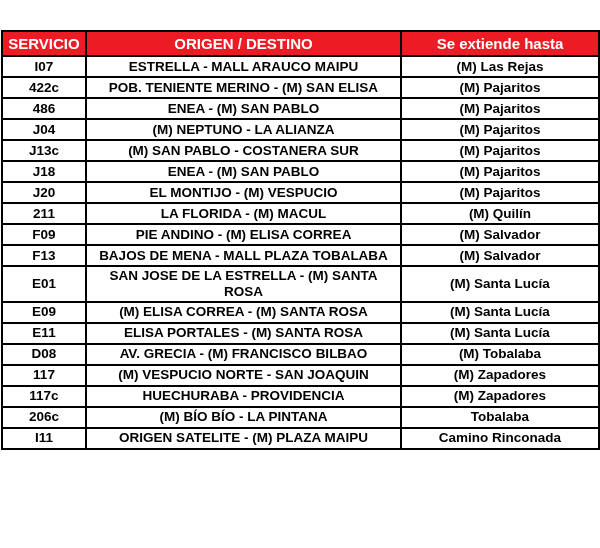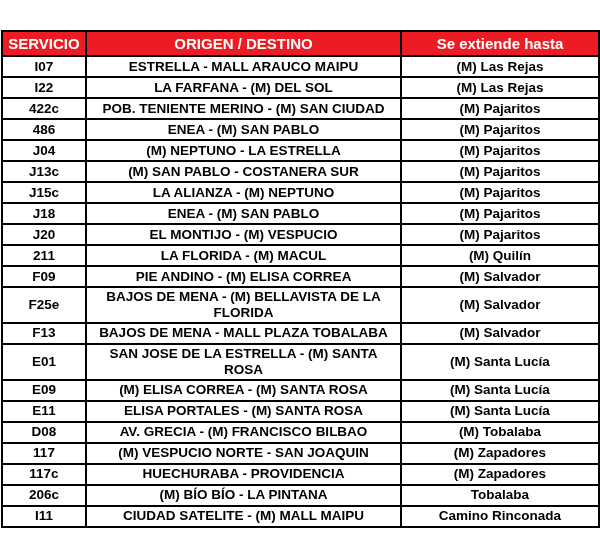--- a/index.html
+++ b/index.html
@@ -67,72 +67,57 @@
         <th>Se extiende hasta</th>
       </tr>
     </thead>
     <tbody>
         <tr>
           <td>I07</td>
           <td>ESTRELLA - MALL ARAUCO MAIPU</td>
           <td>(M) Las Rejas</td>
         </tr>
         <tr>
-          <td>I22</td>
-          <td>LA FARFANA - (M) DEL SOL</td>
-          <td>(M) Las Rejas</td>
-        </tr>
-        <tr>
           <td>422c</td>
-          <td>POB. TENIENTE MERINO - (M) SAN CIUDAD</td>
+          <td>POB. TENIENTE MERINO - (M) SAN ELISA</td>
           <td>(M) Pajaritos</td>
         </tr>
         <tr>
           <td>486</td>
           <td>ENEA - (M) SAN PABLO</td>
           <td>(M) Pajaritos</td>
         </tr>
         <tr>
           <td>J04</td>
-          <td>(M) NEPTUNO - LA ESTRELLA</td>
+          <td>(M) NEPTUNO - LA ALIANZA</td>
           <td>(M) Pajaritos</td>
         </tr>
         <tr>
           <td>J13c</td>
           <td>(M) SAN PABLO - COSTANERA SUR</td>
-          <td>(M) Pajaritos</td>
-        </tr>
-        <tr>
-          <td>J15c</td>
-          <td>LA ALIANZA - (M) NEPTUNO</td>
           <td>(M) Pajaritos</td>
         </tr>
         <tr>
           <td>J18</td>
           <td>ENEA - (M) SAN PABLO</td>
           <td>(M) Pajaritos</td>
         </tr>
         <tr>
           <td>J20</td>
           <td>EL MONTIJO - (M) VESPUCIO</td>
           <td>(M) Pajaritos</td>
         </tr>
         <tr>
           <td>211</td>
           <td>LA FLORIDA - (M) MACUL</td>
           <td>(M) Quilín</td>
         </tr>
         <tr>
           <td>F09</td>
           <td>PIE ANDINO - (M) ELISA CORREA</td>
-          <td>(M) Salvador</td>
-        </tr>
-        <tr>
-          <td>F25e</td>
-          <td>BAJOS DE MENA - (M) BELLAVISTA DE LA FLORIDA</td>
           <td>(M) Salvador</td>
         </tr>
         <tr>
           <td>F13</td>
           <td>BAJOS DE MENA - MALL PLAZA TOBALABA</td>
           <td>(M) Salvador</td>
         </tr>
         <tr>
           <td>E01</td>
           <td>SAN JOSE DE LA ESTRELLA - (M) SANTA ROSA</td>
@@ -163,18 +148,18 @@
           <td>HUECHURABA - PROVIDENCIA</td>
           <td>(M) Zapadores</td>
         </tr>
         <tr>
           <td>206c</td>
           <td>(M) BÍO BÍO - LA PINTANA</td>
           <td>Tobalaba</td>
         </tr>
         <tr>
           <td>I11</td>
-          <td>CIUDAD SATELITE - (M) MALL MAIPU</td>
+          <td>ORIGEN SATELITE - (M) PLAZA MAIPU</td>
           <td>Camino Rinconada</td>
         </tr>
       </tbody>
   </table>
 </div>
 
 </body></html>

